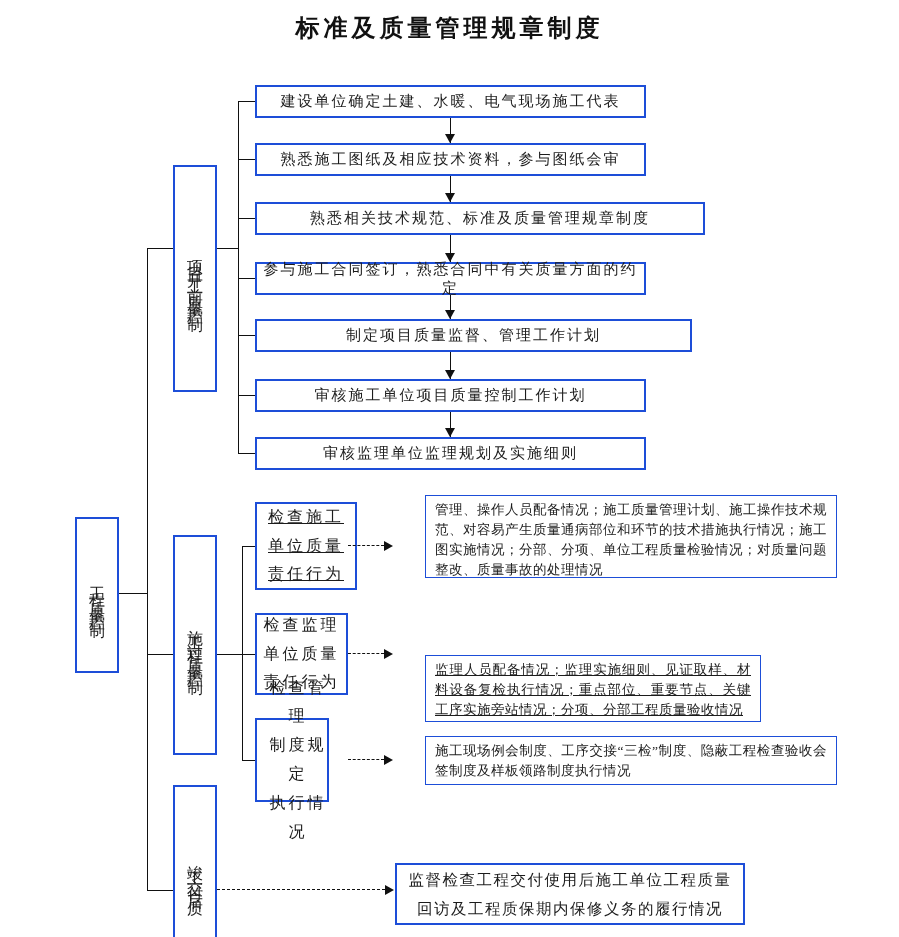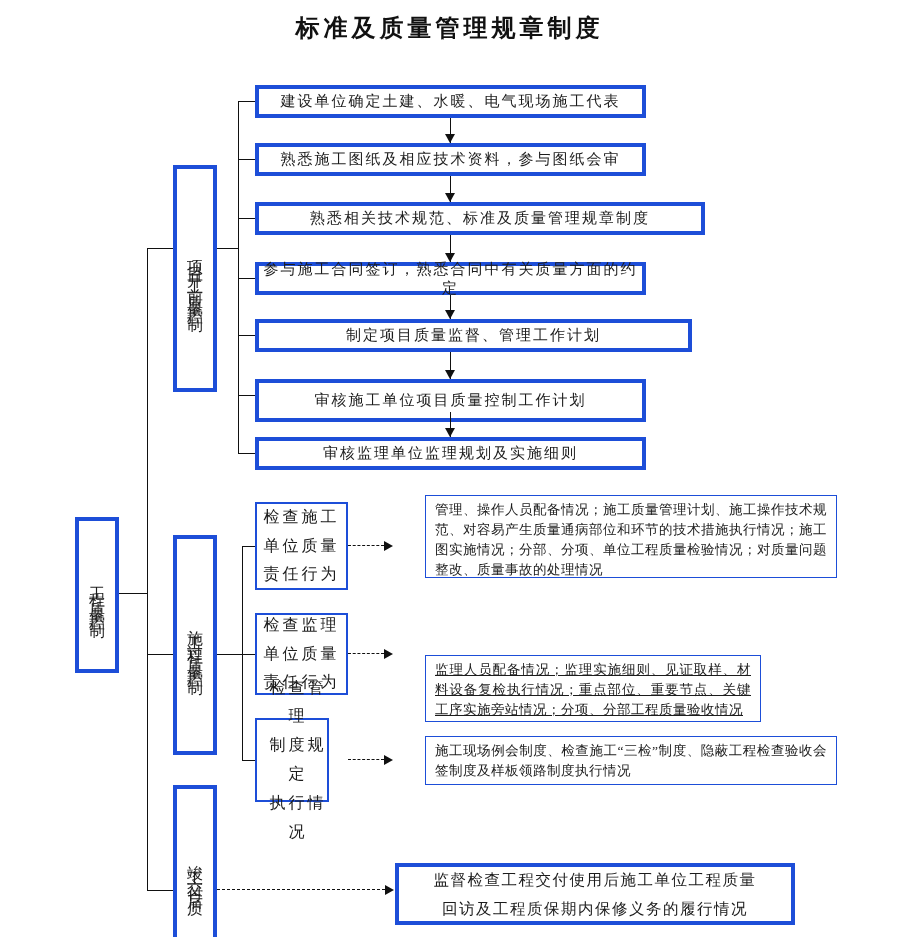--- a/index.html
+++ b/index.html
@@ -7,21 +7,21 @@
     position:relative;width:899px;height:937px;margin:0 auto;
     background:#ffffff;overflow:hidden;
     font-family:"Liberation Serif","DejaVu Serif",serif;
     color:#1c1c1c;
   }
   .title{
     position:absolute;left:0;top:12px;width:899px;text-align:center;
     font-size:24px;font-weight:bold;letter-spacing:4px;color:#111;
   }
   .box{
-    position:absolute;box-sizing:border-box;border:4px solid #1d4ed8;
+    position:absolute;box-sizing:border-box;border:2px solid #1d4ed8;
     background:#fff;display:flex;align-items:center;justify-content:center;
   }
   .seq{font-size:15px;letter-spacing:2px;text-align:center;}
   .vbox span{
     writing-mode:vertical-rl;text-orientation:upright;
     font-size:16px;letter-spacing:7px;line-height:1;
   }
   .check{font-size:16px;letter-spacing:3px;line-height:1.8;
     text-align:center;white-space:pre-line;border-width:2.5px;}
   .detail{
@@ -75,41 +75,41 @@
   </div>
   <div class="box seq" style="left:255px;top:202px;width:450px;height:33px;">
     <span>熟悉相关技术规范、标准及质量管理规章制度</span>
   </div>
   <div class="box seq" style="left:255px;top:262px;width:391px;height:33px;">
     <span>参与施工合同签订，熟悉合同中有关质量方面的约定</span>
   </div>
   <div class="box seq" style="left:255px;top:319px;width:437px;height:33px;">
     <span>制定项目质量监督、管理工作计划</span>
   </div>
-  <div class="box seq" style="left:255px;top:379px;width:391px;height:43px;text-align:center;">
+  <div class="box seq" style="left:255px;top:379px;width:391px;height:33px;text-align:center;">
     <span>审核施工单位项目质量控制工作计划</span>
   </div>
   <div class="box seq" style="left:255px;top:437px;width:391px;height:33px;">
     <span>审核监理单位监理规划及实施细则</span>
   </div>
 
   <div class="vline" style="left:450px;top:118px;height:25px;"></div>
   <div class="ah-down" style="left:445px;top:134px;"></div>
   <div class="vline" style="left:450px;top:176px;height:26px;"></div>
   <div class="ah-down" style="left:445px;top:193px;"></div>
   <div class="vline" style="left:450px;top:235px;height:27px;"></div>
   <div class="ah-down" style="left:445px;top:253px;"></div>
   <div class="vline" style="left:450px;top:295px;height:24px;"></div>
   <div class="ah-down" style="left:445px;top:310px;"></div>
   <div class="vline" style="left:450px;top:352px;height:27px;"></div>
   <div class="ah-down" style="left:445px;top:370px;"></div>
   <div class="vline" style="left:450px;top:412px;height:25px;"></div>
   <div class="ah-down" style="left:445px;top:428px;"></div>
 
-  <div class="box check" style="left:255px;top:502px;width:93px;height:88px;">
+  <div class="box check" style="left:255px;top:502px;width:102px;height:88px;text-decoration:underline;">
     <span>检查施工
 单位质量
 责任行为</span>
   </div>
   <div class="box check" style="left:255px;top:613px;width:93px;height:82px;">
     <span>检查监理
 单位质量
 责任行为</span>
   </div>
   <div class="box check" style="left:255px;top:718px;width:74px;height:84px;padding-left:12px;">
@@ -118,24 +118,24 @@
 执行情况</span>
   </div>
 
   <div class="box detail" style="left:393px;top:495px;width:412px;height:83px;">
     <span>管理、操作人员配备情况；施工质量管理计划、施工操作技术规范、对容易产生质量通病部位和环节的技术措施执行情况；施工图实施情况；分部、分项、单位工程质量检验情况；对质量问题整改、质量事故的处理情况</span>
   </div>
   <div class="box detail" style="left:393px;top:655px;width:336px;height:67px;text-decoration:underline;">
     <span>监理人员配备情况；监理实施细则、见证取样、材料设备复检执行情况；重点部位、重要节点、关键工序实施旁站情况；分项、分部工程质量验收情况</span>
   </div>
   <div class="box detail" style="left:393px;top:736px;width:412px;height:49px;">
-    <span>施工现场例会制度、检查施工“三检”制度、隐蔽工程检查验收会签制度及样板领路制度执行情况</span>
+    <span>施工现场例会制度、工序交接“三检”制度、隐蔽工程检查验收会签制度及样板领路制度执行情况</span>
   </div>
 
-  <div class="box final" style="left:395px;top:863px;width:400px;height:62px;">
+  <div class="box final" style="left:395px;top:863px;width:350px;height:62px;">
     <span>监督检查工程交付使用后施工单位工程质量
 回访及工程质保期内保修义务的履行情况</span>
   </div>
 
   <div class="hline" style="left:119px;top:593px;width:28px;"></div>
   <div class="vline" style="left:147px;top:248px;height:643px;"></div>
   <div class="hline" style="left:147px;top:248px;width:26px;"></div>
   <div class="hline" style="left:217px;top:248px;width:21px;"></div>
   <div class="vline" style="left:238px;top:101px;height:353px;"></div>
   <div class="hline" style="left:238px;top:101px;width:17px;"></div>

